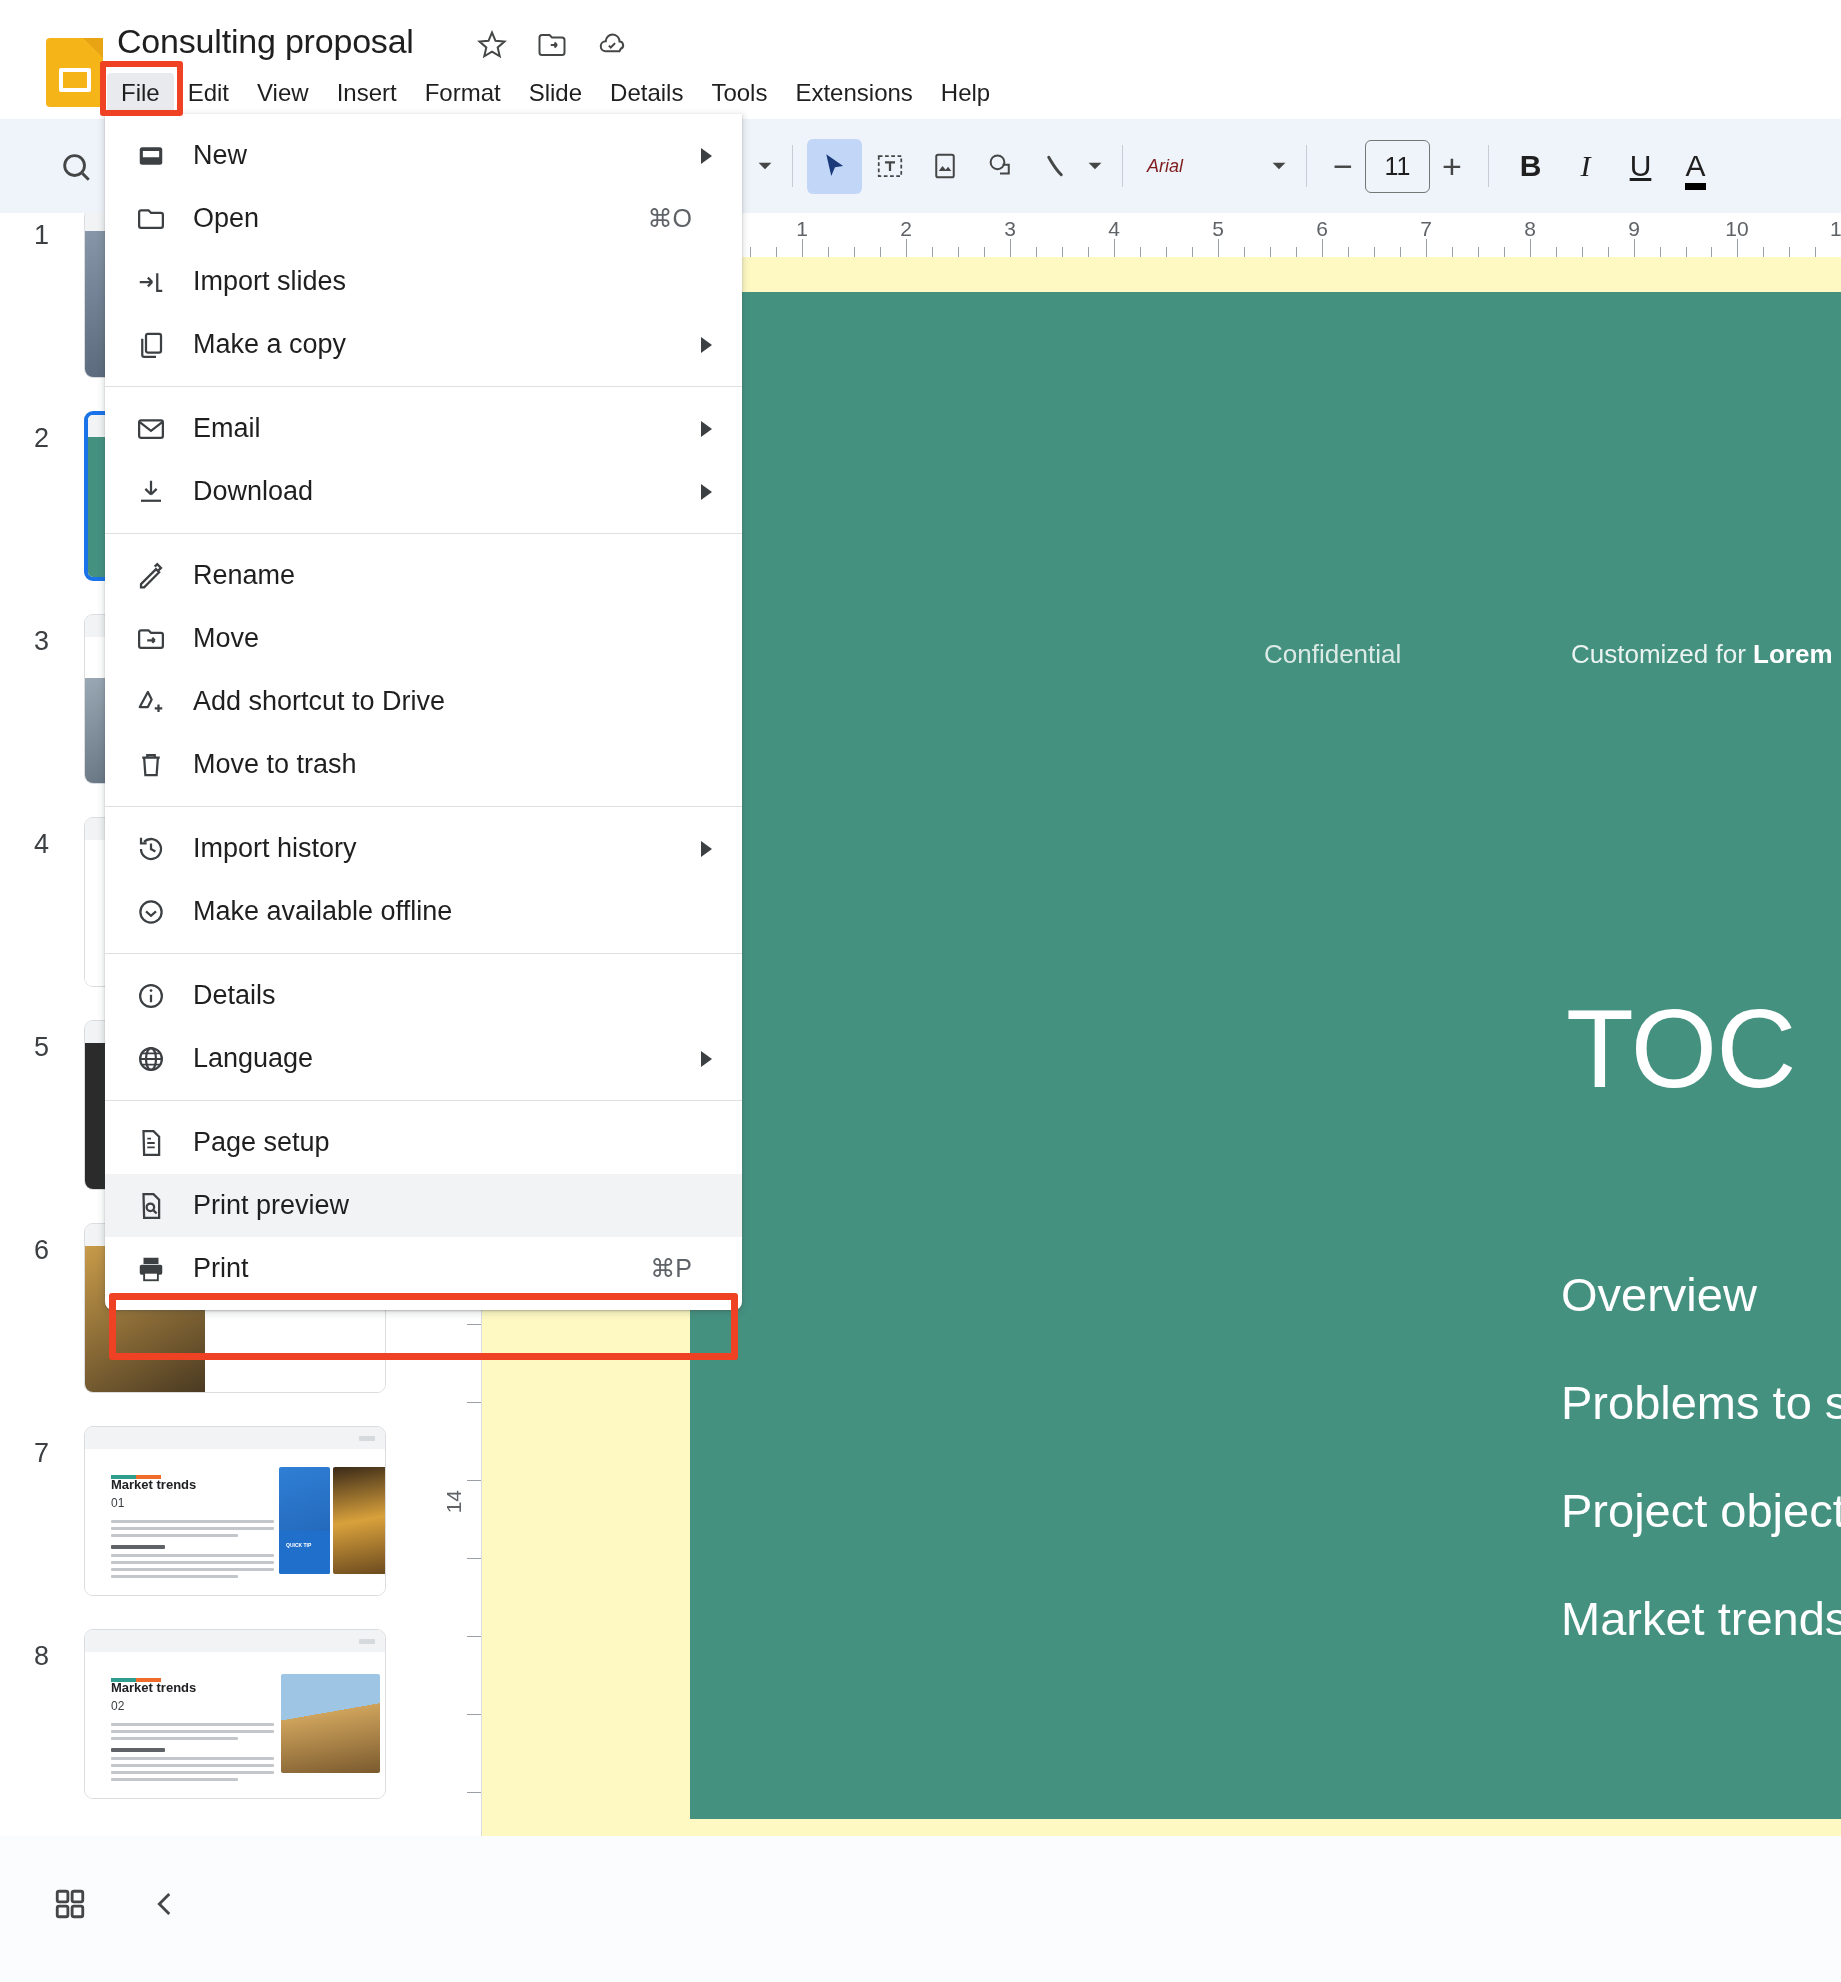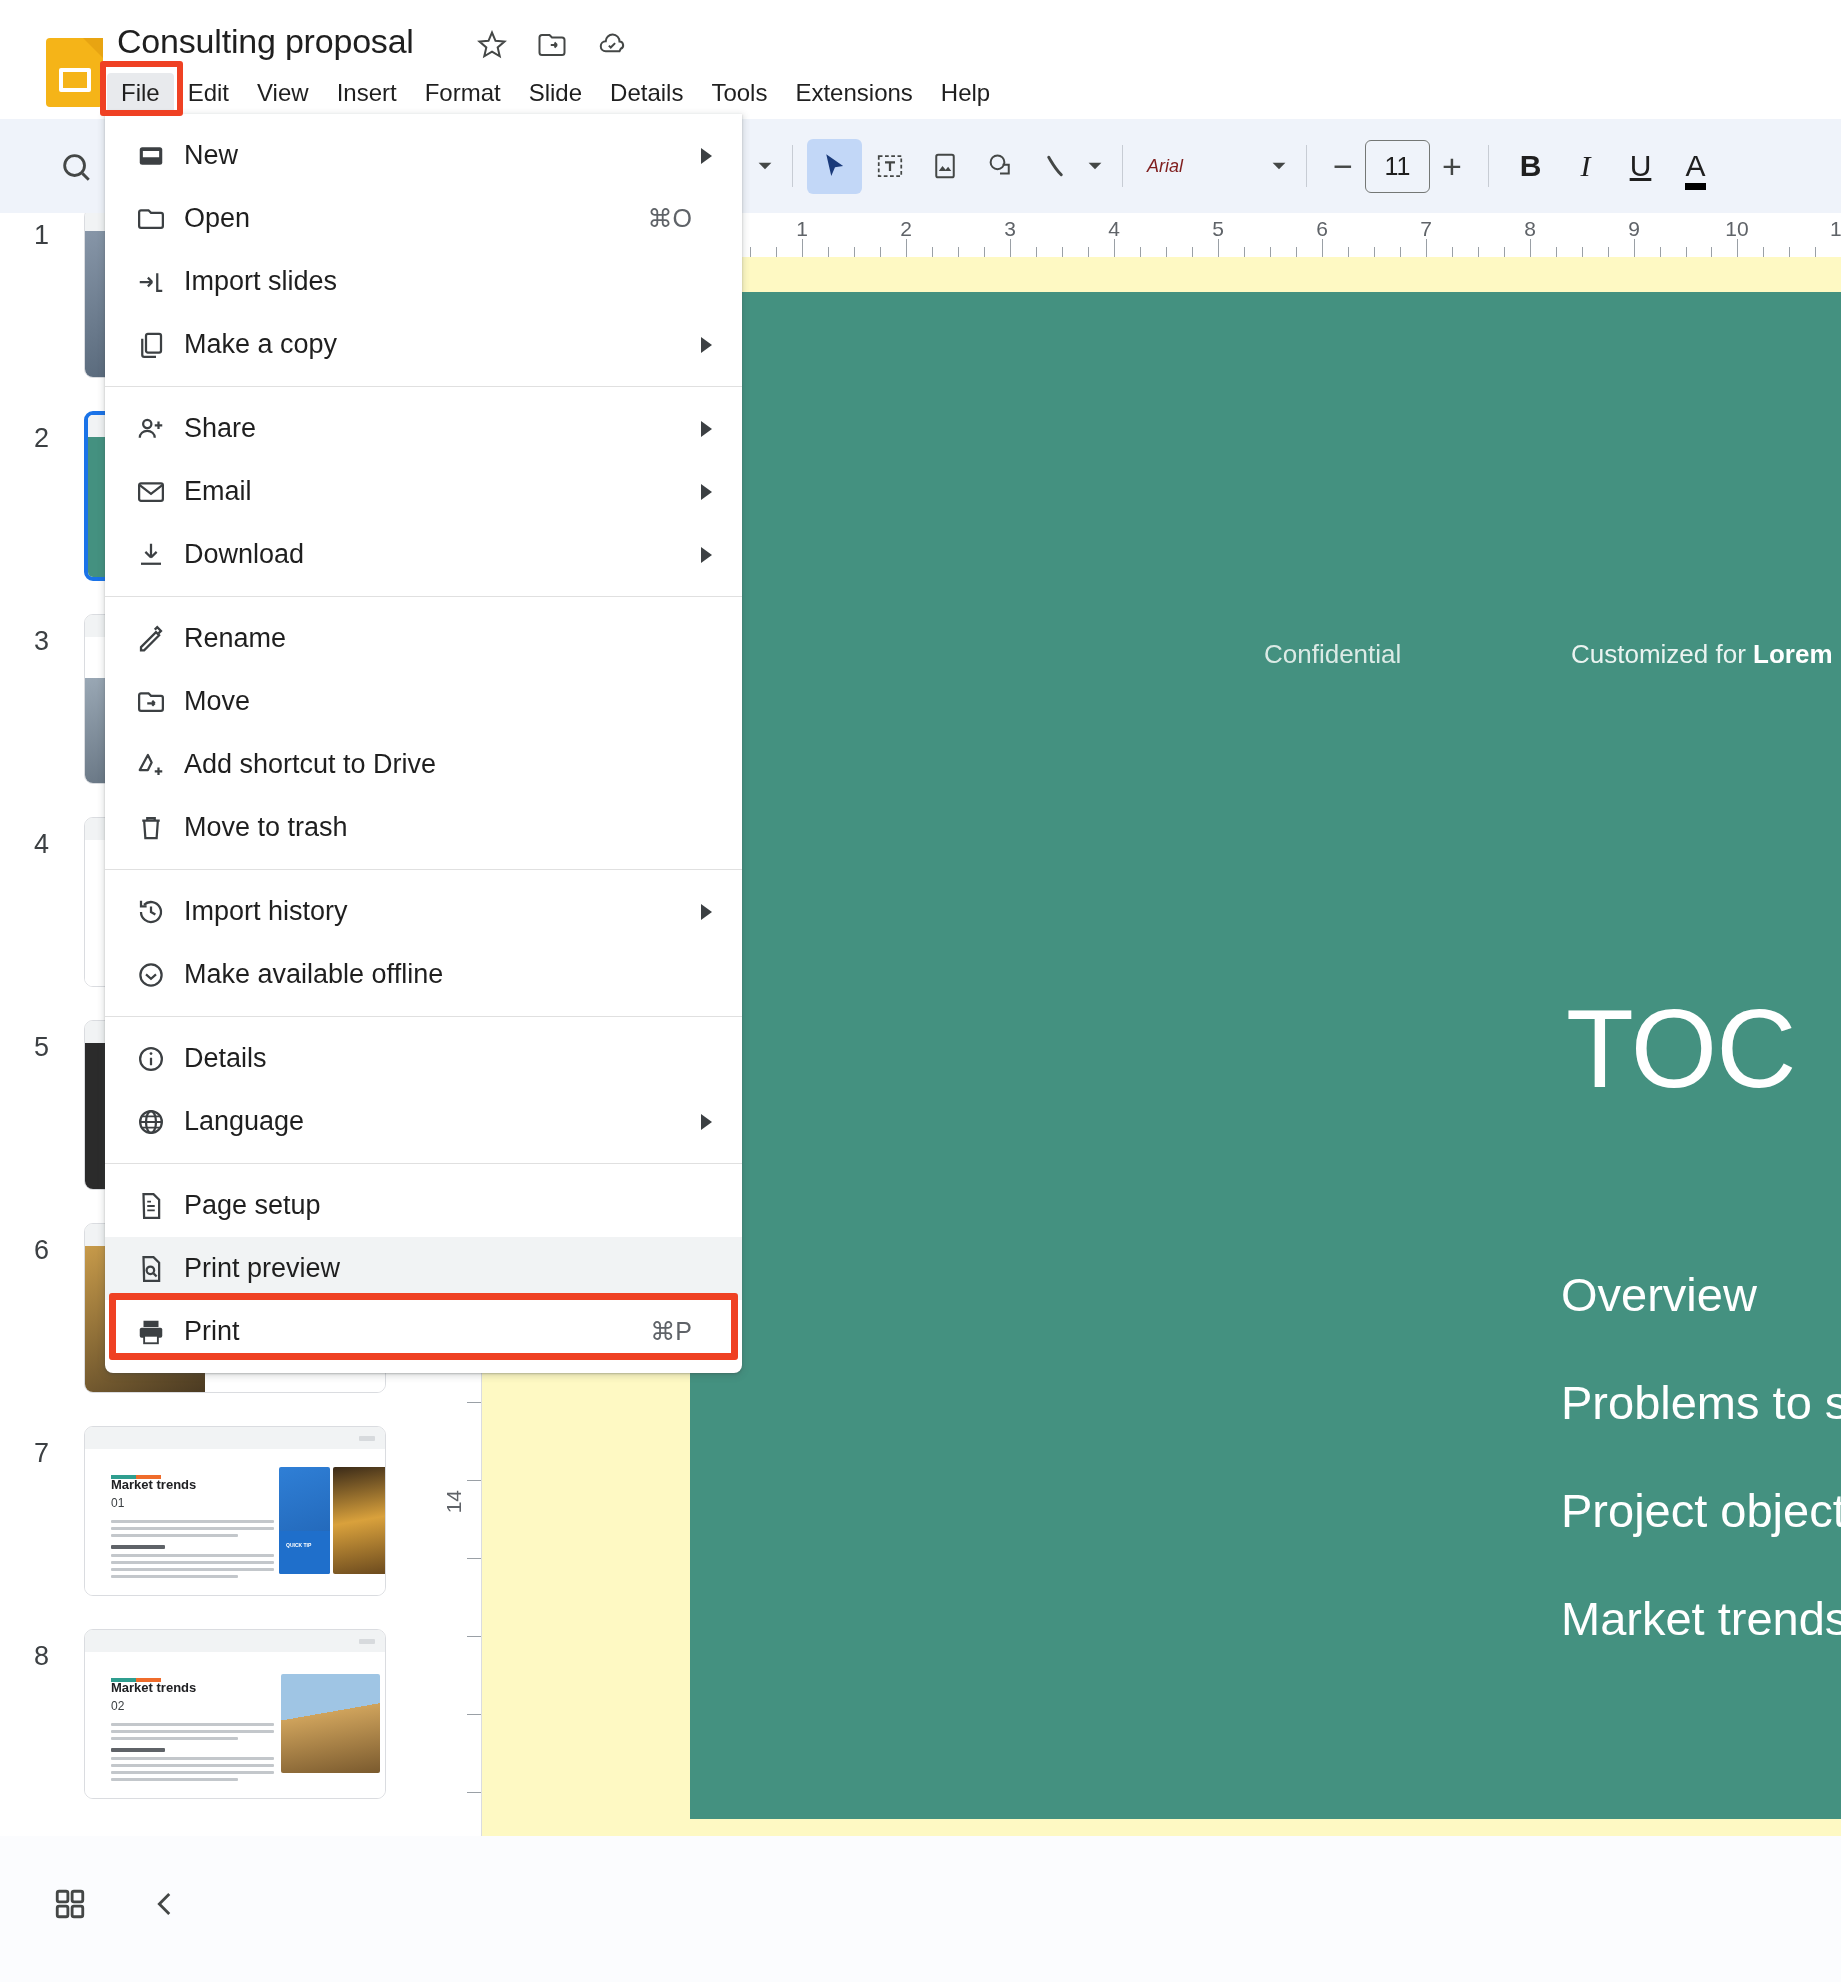--- a/index.html
+++ b/index.html
@@ -111,21 +111,21 @@
   .bl-chev { left:139px; }
 
   
   .fmenu { position:absolute; left:105px; top:114px; width:637px; background:#fff;
       border-radius:0 0 8px 8px; box-shadow:0 2px 6px 2px rgba(60,64,67,.15), 0 1px 2px rgba(60,64,67,.3);
       padding:10px 0 10px 0; z-index:50; }
   .fm-item { position:relative; height:63px; display:flex; align-items:center; padding:0 18px 0 26px; }
   .fm-item.hl { background:#f1f3f4; }
   .fm-ico { width:40px; height:40px; display:flex; align-items:center; justify-content:center; color:#3c4043; flex:0 0 40px; }
   .fm-ico svg { width:30px; height:30px; fill:currentColor; }
-  .fm-label { margin-left:13px; font-size:27px; color:#1f1f1f; white-space:nowrap; }
+  .fm-label { margin-left:22px; font-size:27px; color:#1f1f1f; white-space:nowrap; }
   .fm-short { position:absolute; right:50px; font-size:25px; color:#5f6368; }
   .fm-arrow { position:absolute; right:30px; width:0; height:0;
       border-left:11px solid #3c4043; border-top:8px solid transparent; border-bottom:8px solid transparent; }
   .fm-sep { height:1px; background:#e0e0e0; margin:10px 0; }
   .pp-highlight { position:absolute; left:109px; top:1293px; width:629px; height:67px;
       border:7px solid #ef4123; border-radius:3px; z-index:55; pointer-events:none; }
 </style>
 </head>
 <body>
 
@@ -489,31 +489,20 @@
             <path d="M5 7v13a1.5 1.5 0 0 0 1.5 1.5H16" fill="none" stroke="currentColor" stroke-width="1.8"></path>
           </svg>
         </span>
         <span class="fm-label">Make a copy</span>
         <span class="fm-arrow"></span>
       </div>
       <div class="fm-sep"></div>
       <div class="fm-item">
         <span class="fm-ico">
           <svg viewBox="0 0 24 24">
-            <circle cx="9" cy="8" r="3.3" fill="none" stroke="currentColor" stroke-width="1.8"></circle>
-            <path d="M3 19c0-3.3 2.7-5.5 6-5.5s6 2.2 6 5.5" fill="none" stroke="currentColor" stroke-width="1.8"></path>
-            <path d="M18 6v6M15 9h6" stroke="currentColor" stroke-width="1.8" fill="none"></path>
-          </svg>
-        </span>
-        <span class="fm-label">Share</span>
-        <span class="fm-arrow"></span>
-      </div>
-      <div class="fm-item">
-        <span class="fm-ico">
-          <svg viewBox="0 0 24 24">
             <rect x="2.5" y="5" width="19" height="14" rx="1.5" fill="none" stroke="currentColor" stroke-width="1.8"></rect>
             <path d="m3 6.5 9 7 9-7" fill="none" stroke="currentColor" stroke-width="1.8"></path>
           </svg>
         </span>
         <span class="fm-label">Email</span>
         <span class="fm-arrow"></span>
       </div>
       <div class="fm-item">
         <span class="fm-ico">
           <svg viewBox="0 0 24 24">

